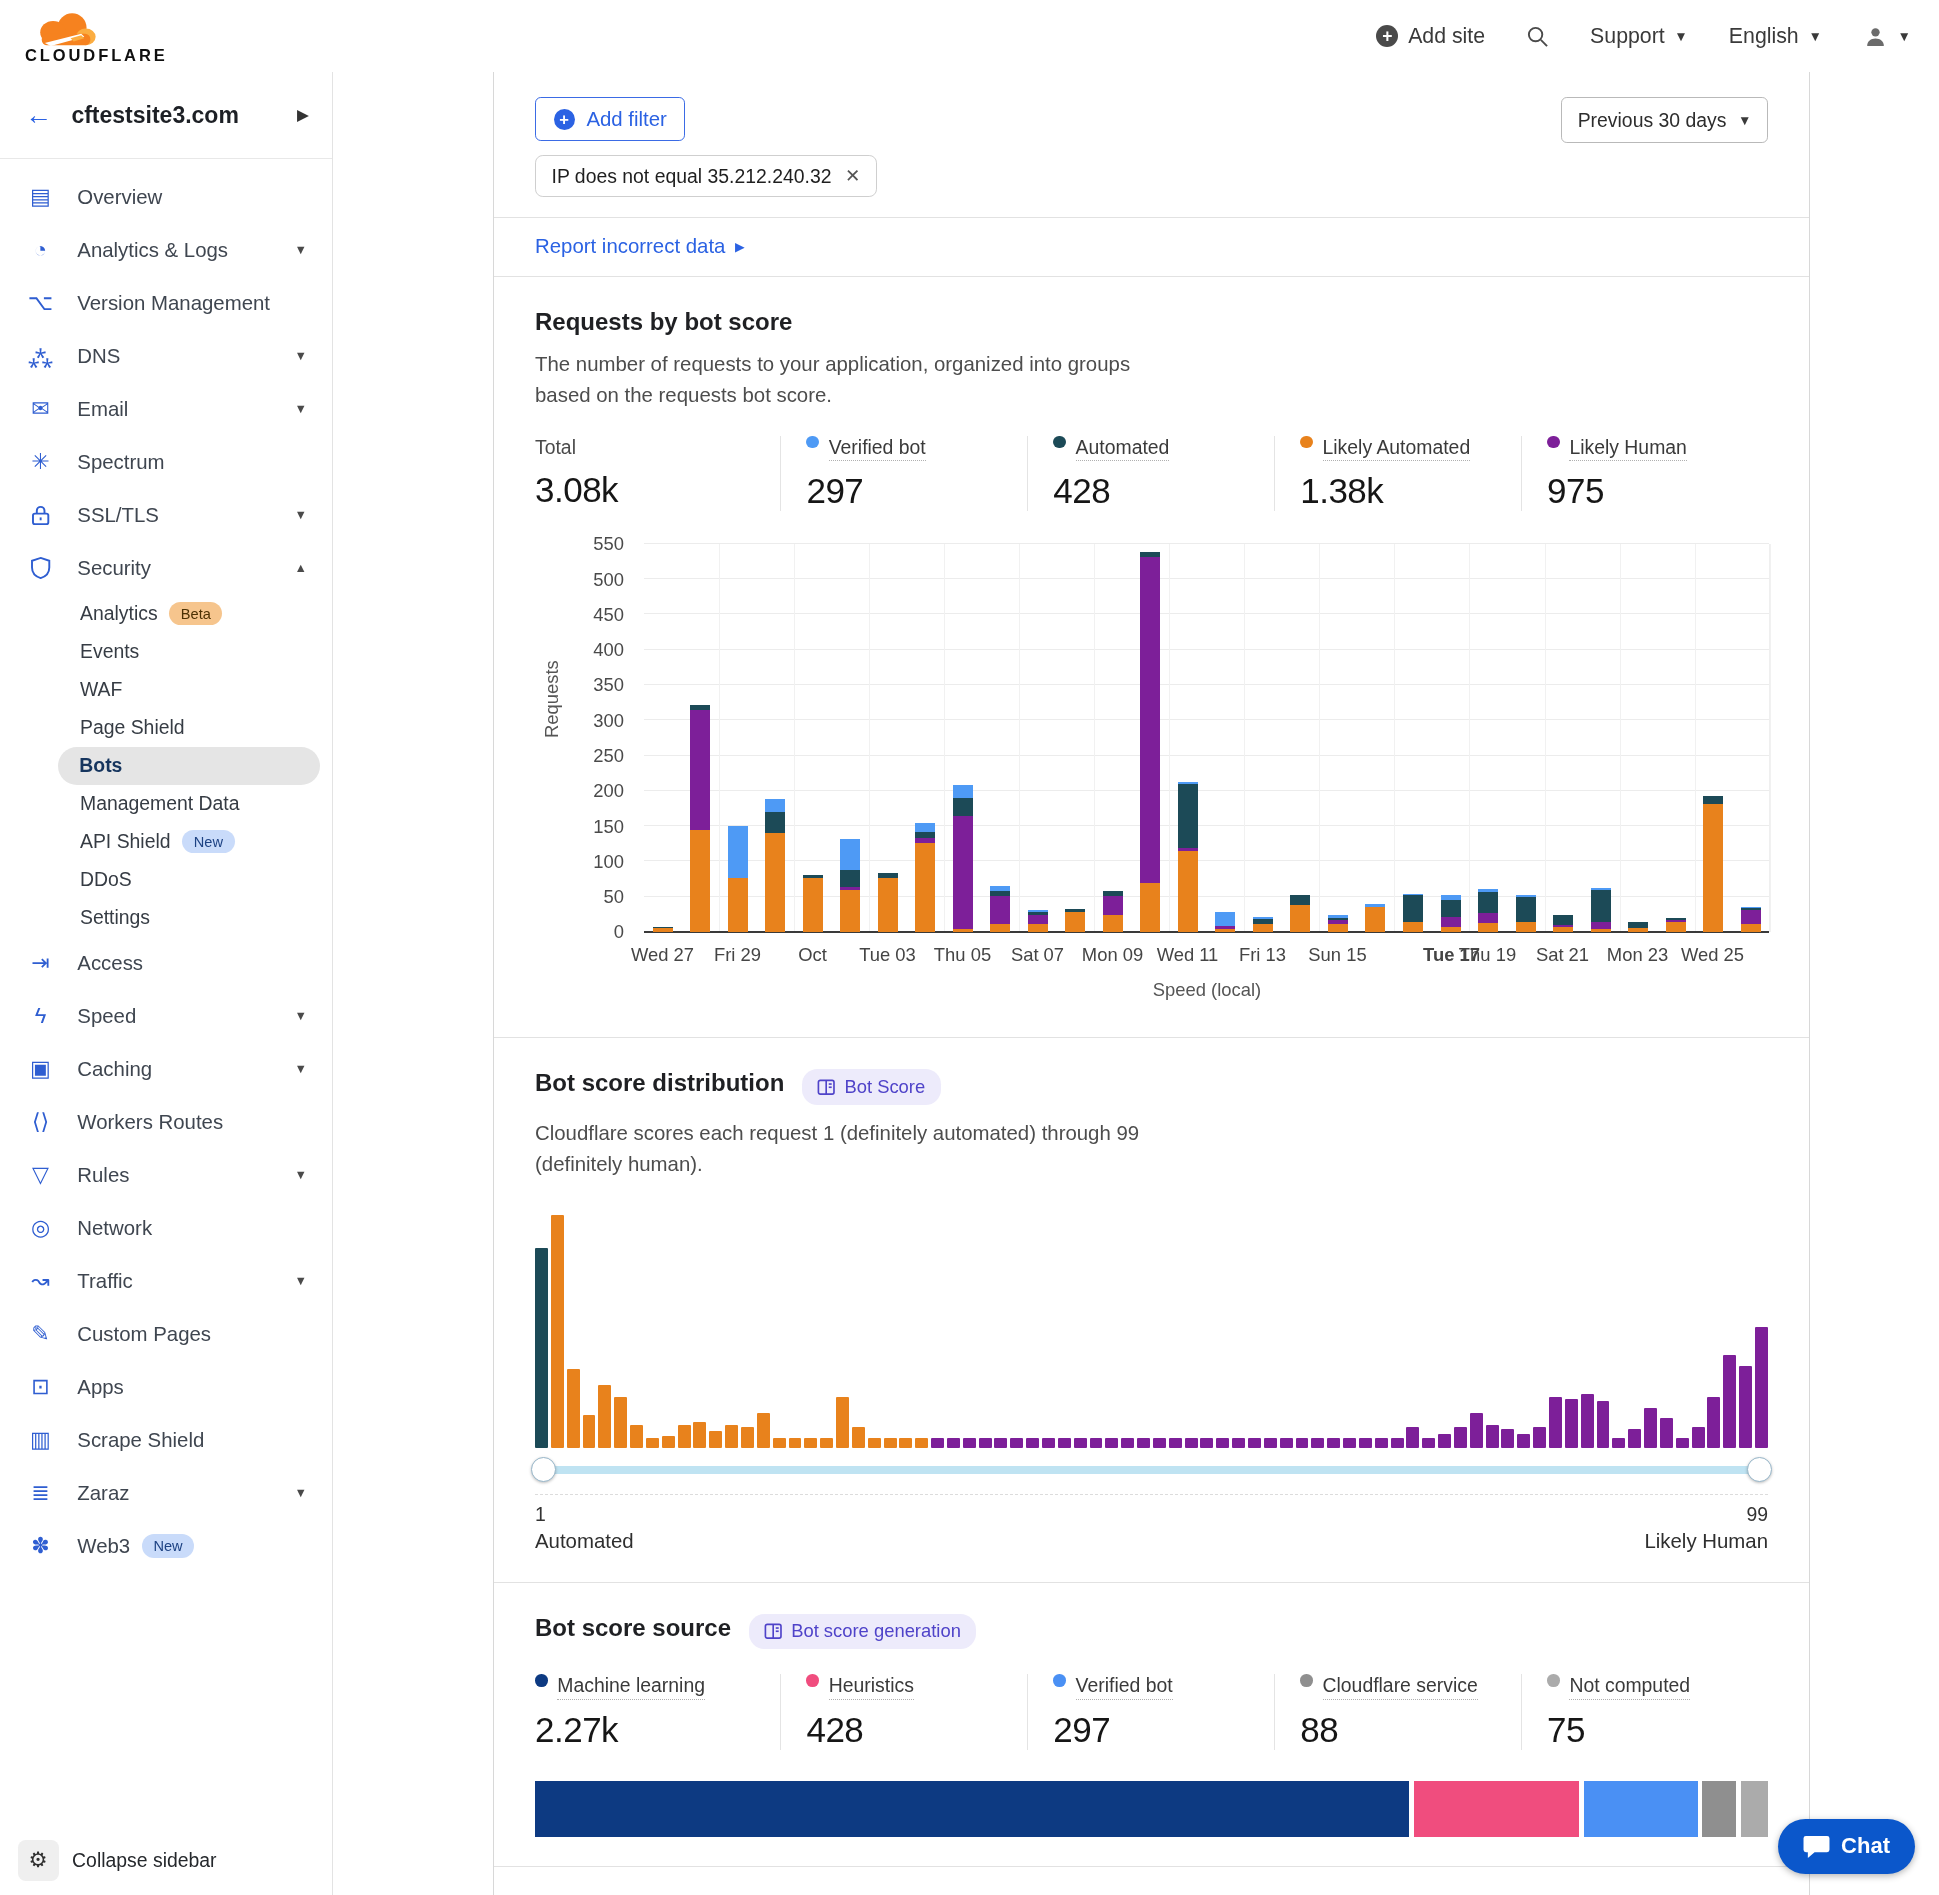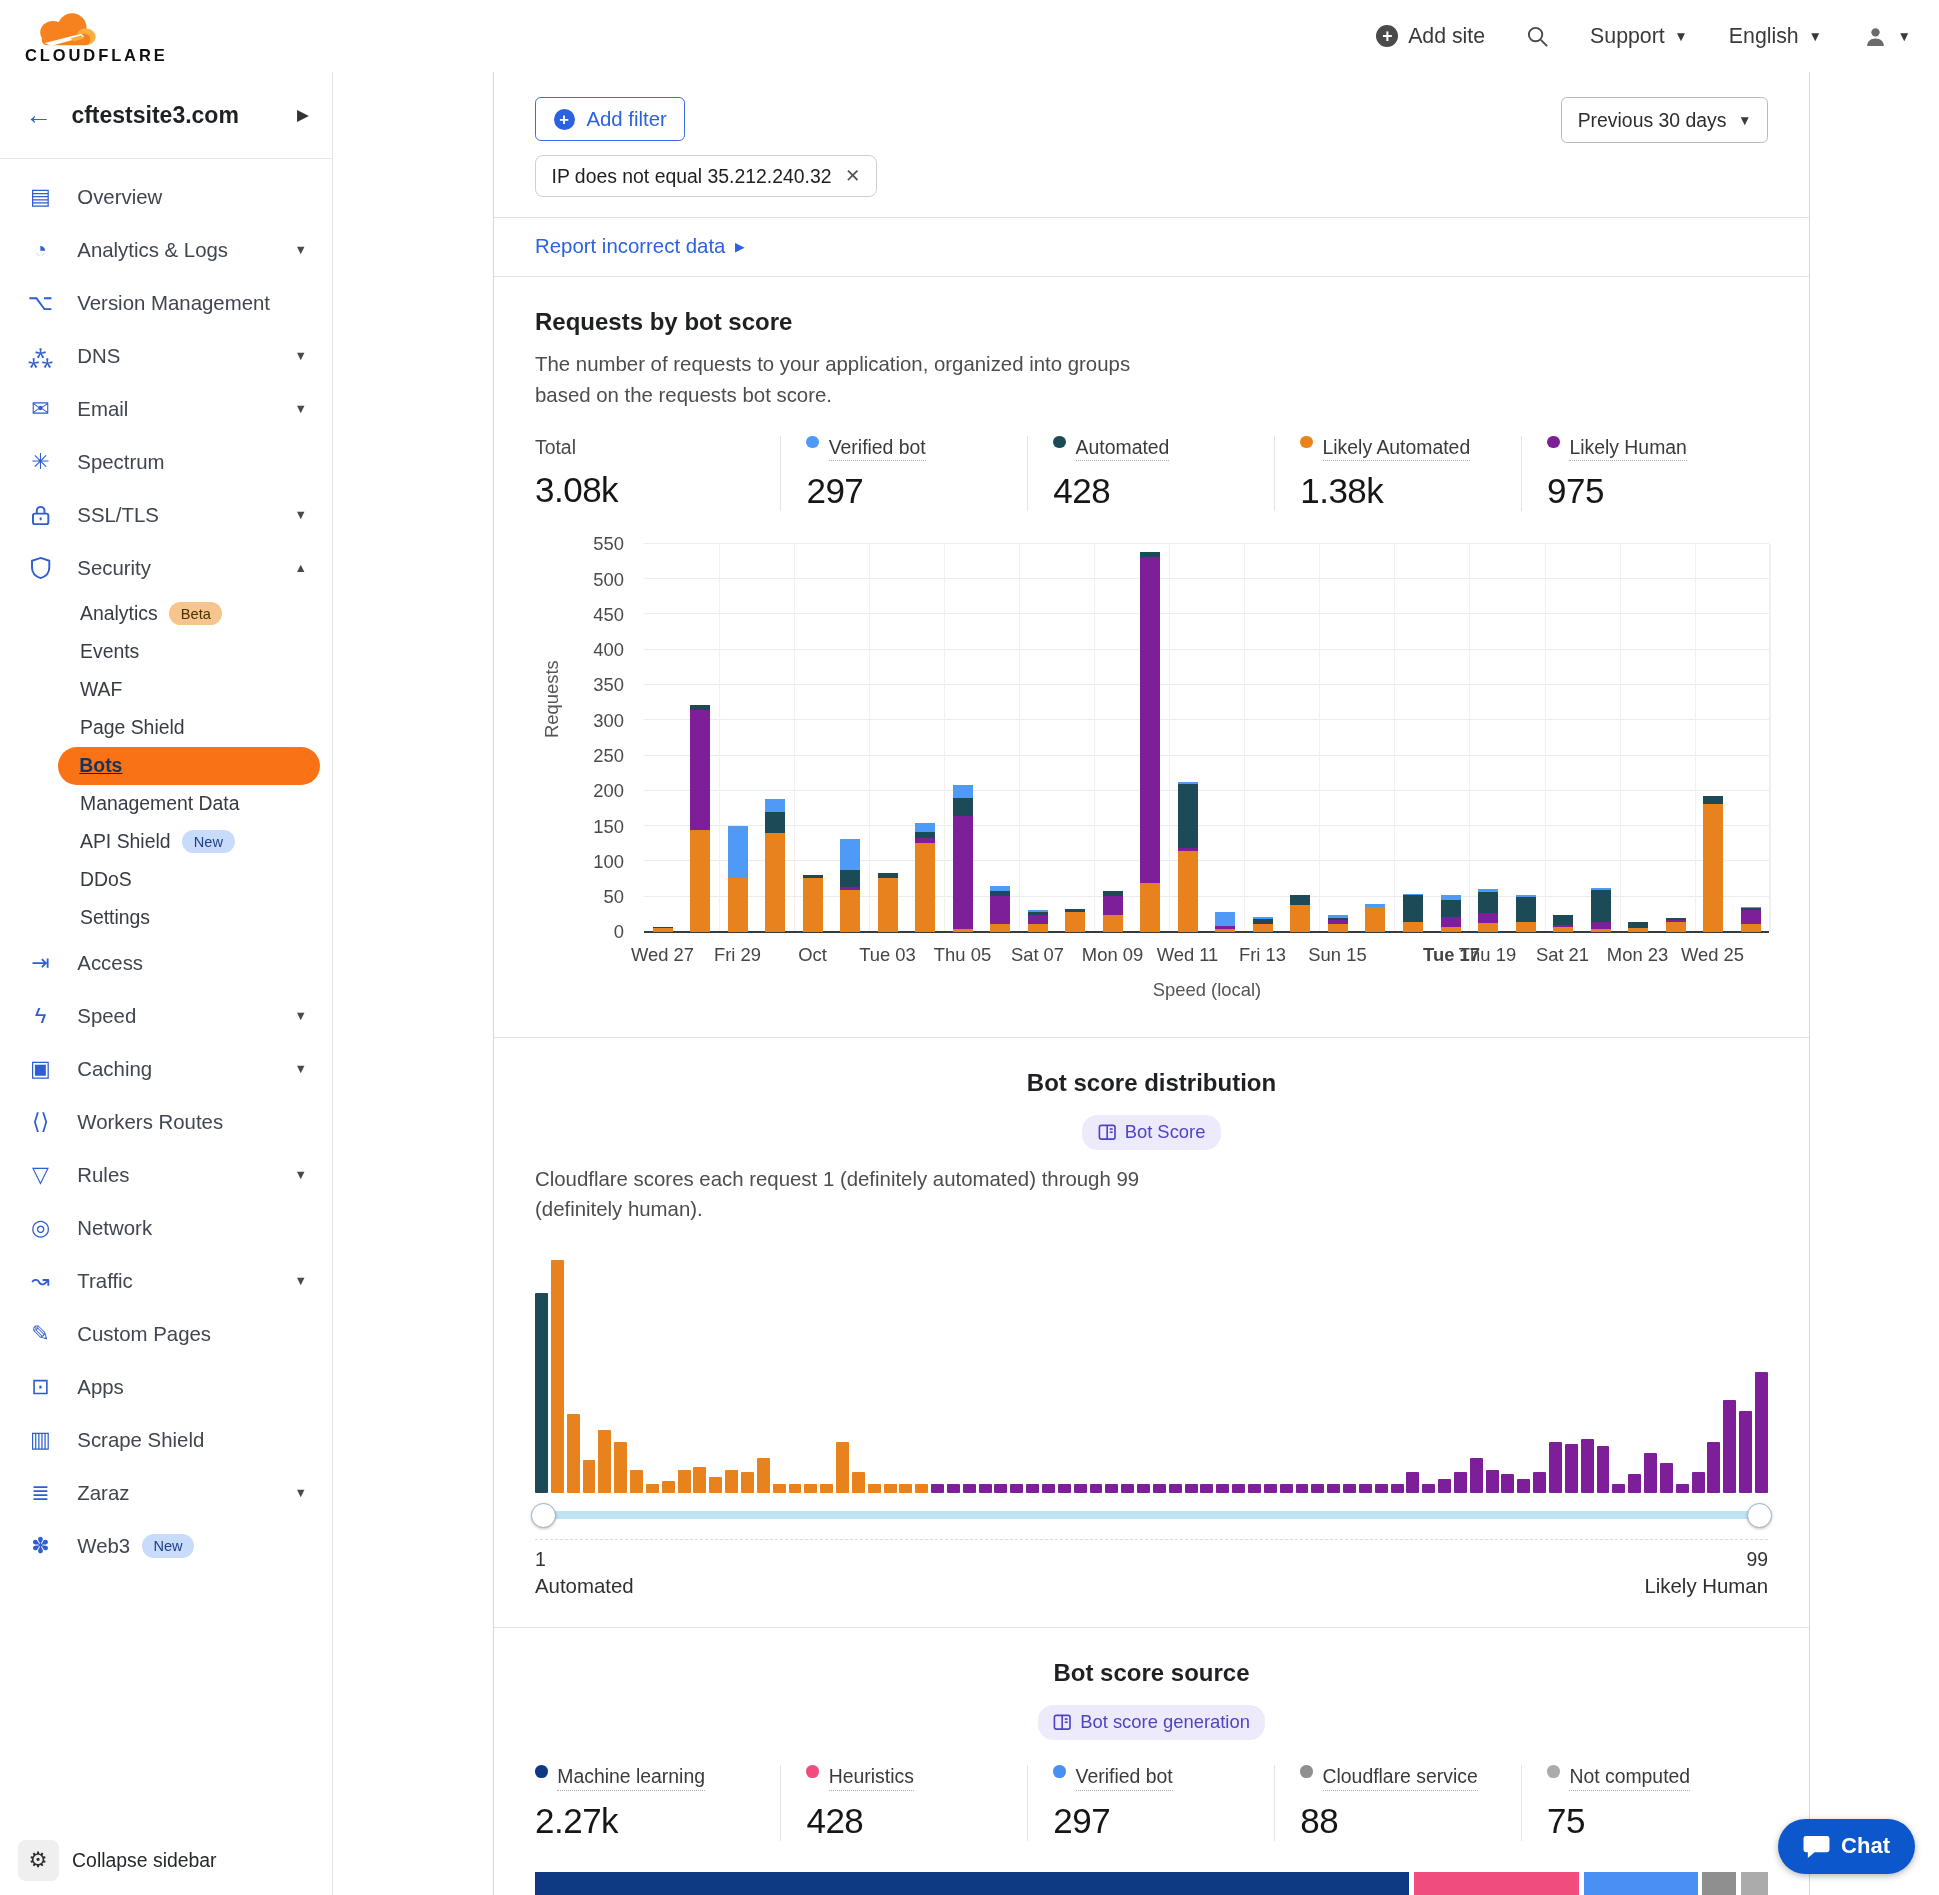--- a/index.html
+++ b/index.html
@@ -33,21 +33,21 @@
   .site { font-size:23px; font-weight:700; color:#1d2025; flex:1; }
   .chev { color:#333; font-size:15.5px; cursor:pointer; }
   nav { padding:11.6px 0 0 0; }
   .nav-item { height:53px; display:flex; align-items:center; padding:0 25px; cursor:pointer; }
   .nav-icon { width:31px; font-size:22px; color:#2f5ed1; flex:none; text-align:center; }
   .nav-icon svg { display:block; margin:0 auto; }
   .nav-label { font-size:20.4px; color:#3f4650; margin-left:21.3px; }
   .nav-caret { margin-left:auto; font-size:12.6px; color:#4a4a4a; }
   .sub-item { height:38px; display:flex; align-items:center; padding-left:80px; cursor:pointer; }
   .sub-label { font-size:19.4px; color:#363c44; }
-  .sub-item.selected { background:#f97316; border-radius:969px; margin:0 11.6px 0 58px; padding-left:21.3px;text-decoration:underline; }
+  .sub-item.selected { background:#e5e5e5; border-radius:969px; margin:0 11.6px 0 58px; padding-left:21.3px; }
   .sub-item.selected .sub-label { font-weight:700; color:#16355e; }
   .badge { font-size:14.6px; padding:3.9px 11.6px; border-radius:969px; margin-left:11.6px; }
   .badge.beta { background:#f6c58d; color:#4c3104; }
   .badge.new  { background:#c9dbfa; color:#1d4283; }
   .collapse-row { position:absolute; bottom:0; left:0; width:100%; height:70px; display:flex;
     align-items:center; gap:13.6px; padding-left:17.5px; cursor:pointer; background:#fff; }
   .gear-btn { width:41px; height:41px; border-radius:7.8px; background:#efefef; color:#2f2f2f;
     font-size:21.3px; display:flex; align-items:center; justify-content:center; }
   .collapse-label { font-size:19.4px; color:#25282c; }
 
@@ -66,21 +66,21 @@
     background:#fff; border:1px solid #b9b9b9; border-radius:5.8px; padding:10.7px 15.5px; font-size:19.4px;
     color:#2d2d2d; font-family:inherit; cursor:pointer; }
 
   .sec-report { padding:17.5px 41px; }
   .report { color:#2b62e3; font-size:20.4px; cursor:pointer; display:inline-flex; align-items:center; gap:9.7px; text-decoration:none; }
   .tri { font-size:12.6px; }
 
   
   .sec-pad { padding:31px 41px 29px; }
   h2 { font-size:24px; font-weight:700; color:#1f2023; display:inline-block; }
-  .head-row { display:flex; align-items:center; gap:17.5px;flex-direction:column; }
+  .head-row { display:flex; align-items:flex-start; gap:17.5px; }
   .pill-badge { display:inline-flex; align-items:center; gap:8.7px; background:#edebfb; border-radius:15.5px;
     padding:6.8px 15.5px; color:#4f43c9; font-size:18.4px; cursor:pointer; }
   .pill-badge svg { display:block; }
   .desc { margin-top:13.6px; font-size:20.4px; color:#4d4d4d; line-height:1.5; max-width:631px; }
 
   .stats { margin-top:25px; display:flex; }
   .stat { width:260px; padding-left:25px; border-left:1px solid #e4e4e4; }
   .stat:first-child { padding-left:0; border-left:none; }
   .stat-lr { display:flex; gap:9.7px; }
   .dot { width:12.6px; height:12.6px; border-radius:50%; flex:none; }

